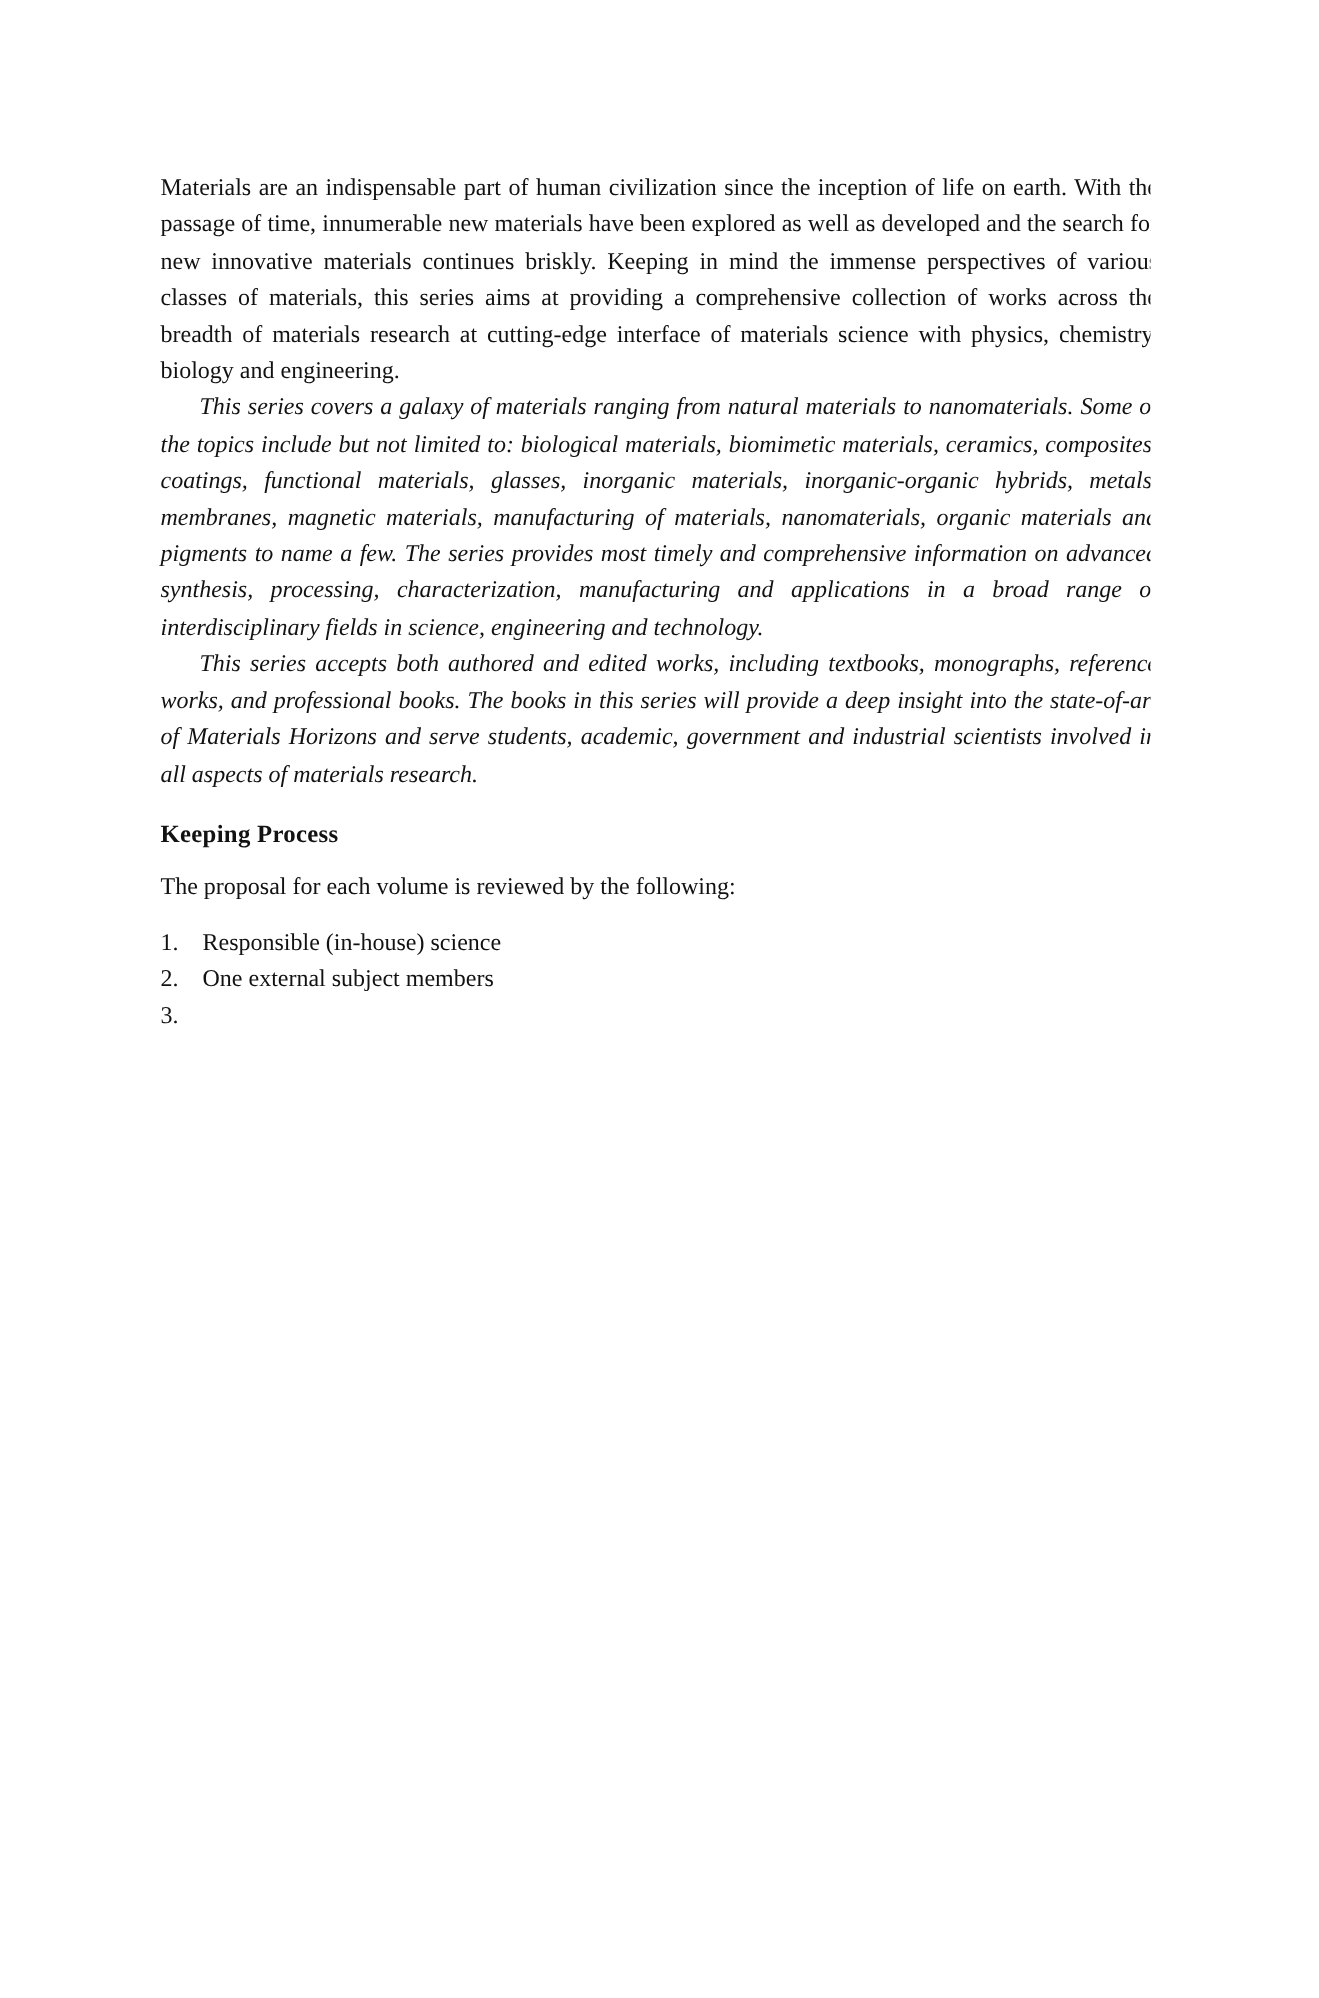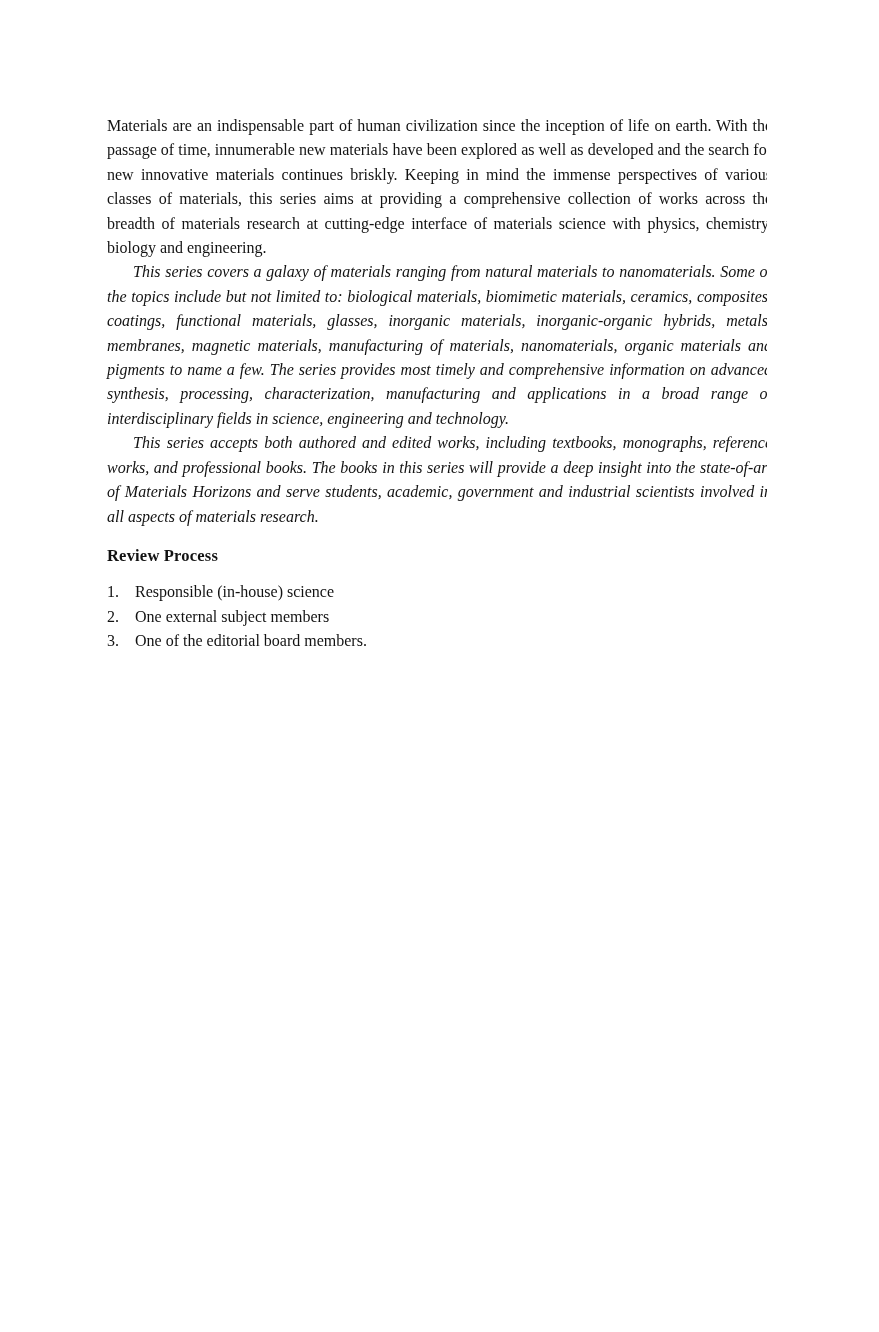--- a/index.html
+++ b/index.html
@@ -68,33 +68,33 @@
 
 <div class="page">
   <div class="text-block">
 
     <p class="para">Materials are an indispensable part of human civilization since the inception of life on earth. With the passage of time, innumerable new materials have been explored as well as developed and the search for new innovative materials continues briskly. Keeping in mind the immense perspectives of various classes of materials, this series aims at providing a comprehensive collection of works across the breadth of materials research at cutting-edge interface of materials science with physics, chemistry, biology and engineering.</p>
 
     <p class="para indent">This series covers a galaxy of materials ranging from natural materials to nanomaterials. Some of the topics include but not limited to: biological materials, biomimetic materials, ceramics, composites, coatings, functional materials, glasses, inorganic materials, inorganic-organic hybrids, metals, membranes, magnetic materials, manufacturing of materials, nanomaterials, organic materials and pigments to name a few. The series provides most timely and comprehensive information on advanced synthesis, processing, characterization, manufacturing and applications in a broad range of interdisciplinary fields in science, engineering and technology.</p>
 
     <p class="para indent">This series accepts both authored and edited works, including textbooks, monographs, reference works, and professional books. The books in this series will provide a deep insight into the state-of-art of Materials Horizons and serve students, academic, government and industrial scientists involved in all aspects of materials research.</p>
 
-    <h2 class="section-heading">Review Process</h2>
+    <h2 class="section-heading">Keeping Process</h2>
 
+    <p class="para spaced">The proposal for each volume is reviewed by the following:</p>
 
     <ol class="review-list">
       <li>
         <span class="num">1.</span>
         <span class="item-text">Responsible (in-house) science</span>
       </li>
       <li>
         <span class="num">2.</span>
         <span class="item-text">One external subject members</span>
       </li>
       <li>
         <span class="num">3.</span>
-        <span class="item-text">One of the editorial board members.</span>
       </li>
     </ol>
 
 
   </div>
 </div>
 
 </body></html>

